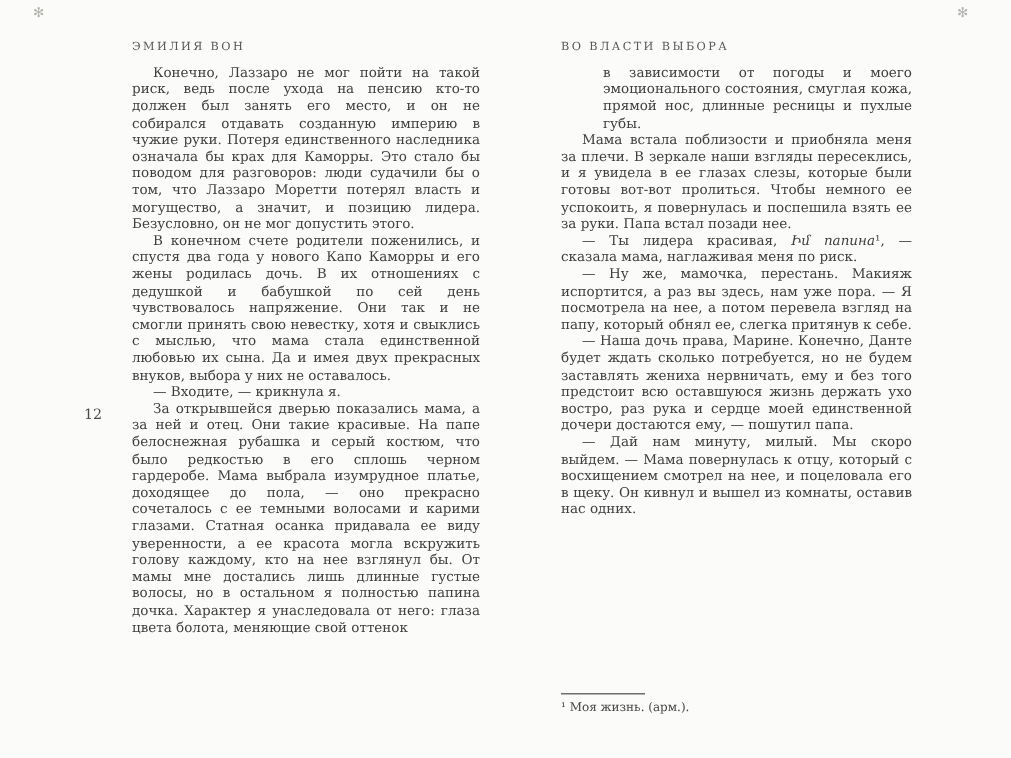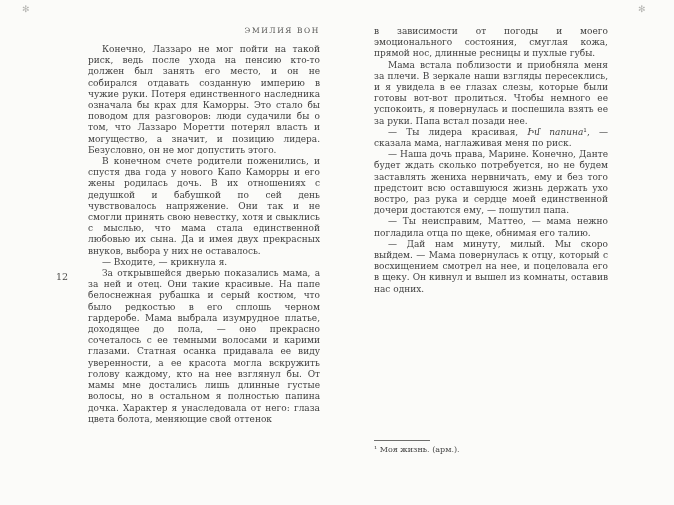--- a/index.html
+++ b/index.html
@@ -27,46 +27,46 @@
   }
   .corner-ornament.left  { left: 22px; top: 5px; }
   .corner-ornament.right { left: 638px; top: 5px; }
   .page {
     position: absolute;
     top: 26px;
   }
   .page-left  { left: 88px;  width: 232px; }
   .page-right { left: 374px; width: 234px; }
   .running-head {
-    text-align: right;
+    text-align: left;
     font-size: 7.5px;
     letter-spacing: 1.6px;
     color: #585856;
     margin-bottom: 9px;
     white-space: nowrap;
   }
   .text-col {
     height: 430px;
     overflow: hidden;
   }
   .para {
     margin: 0;
     font-size: 9px;
     line-height: 11.2px;
     text-align: justify;
     text-indent: 14px;
     hyphens: auto;
     -webkit-hyphens: auto;
   }
-  .para.no-indent { text-indent: 0; }
+  .para.no-indent { text-indent: 0; margin-left: 28px; }
   .para i { font-style: italic; }
   .footnote-block {
     position: absolute;
     left: 374px;
-    top: 440px;
+    top: 462px;
     width: 234px;
   }
   .footnote-rule {
     width: 56px;
     border-top: 1px solid #6e6e6c;
     margin-bottom: 4px;
   }
   .footnote-text {
     font-size: 8px;
     line-height: 10px;
@@ -92,26 +92,27 @@
     <div class="running-head">ЭМИЛИЯ ВОН</div>
     <div class="text-col" id="left-col">
         <p class="para"><span>Конечно, Лаззаро не мог пойти на такой риск, ведь после ухода на пенсию кто-то должен был занять его место, и он не собирался отдавать созданную империю в чужие руки. Потеря единственного наследника означала бы крах для Каморры. Это стало бы поводом для разговоров: люди судачили бы о том, что Лаззаро Моретти потерял власть и могущество, а значит, и позицию лидера. Безусловно, он не мог допустить этого.</span></p>
         <p class="para"><span>В конечном счете родители поженились, и спустя два года у нового Капо Каморры и его жены родилась дочь. В их отношениях с дедушкой и бабушкой по сей день чувствовалось напряжение. Они так и не смогли принять свою невестку, хотя и свыклись с мыслью, что мама стала единственной любовью их сына. Да и имея двух прекрасных внуков, выбора у них не оставалось.</span></p>
         <p class="para"><span>— Входите, — крикнула я.</span></p>
         <p class="para"><span>За открывшейся дверью показались мама, а за ней и отец. Они такие красивые. На папе белоснежная рубашка и серый костюм, что было редкостью в его сплошь черном гардеробе. Мама выбрала изумрудное платье, доходящее до пола, — оно прекрасно сочеталось с ее темными волосами и карими глазами. Статная осанка придавала ее виду уверенности, а ее красота могла вскружить голову каждому, кто на нее взглянул бы. От мамы мне достались лишь длинные густые волосы, но в остальном я полностью папина дочка. Характер я унаследовала от него: глаза цвета болота, меняющие свой оттенок</span></p>
       </div>
   </div>
 
   <div class="page page-right">
+    <div class="running-head">ВО ВЛАСТИ ВЫБОРА</div>
     <div class="text-col" id="right-col">
         <p class="para no-indent"><span>в зависимости от погоды и моего эмоционального состояния, смуглая кожа, прямой нос, длинные ресницы и пухлые губы.</span></p>
         <p class="para"><span>Мама встала поблизости и приобняла меня за плечи. В зеркале наши взгляды пересеклись, и я увидела в ее глазах слезы, которые были готовы вот-вот пролиться. Чтобы немного ее успокоить, я повернулась и поспешила взять ее за руки. Папа встал позади нее.</span></p>
         <p class="para"><span>— Ты лидера красивая, </span><i>Իմ папина</i><span>¹, — сказала мама, наглаживая меня по риск.</span></p>
+        <p class="para"><span>— Ну же, мамочка, перестань. Макияж испортится, а раз вы здесь, нам уже пора. — Я посмотрела на нее, а потом перевела взгляд на папу, который обнял ее, слегка притянув к себе.</span></p>
         <p class="para"><span>— Наша дочь права, Марине. Конечно, Данте будет ждать сколько потребуется, но не будем заставлять жениха нервничать, ему и без того предстоит всю оставшуюся жизнь держать ухо востро, раз рука и сердце моей единственной дочери достаются ему, — пошутил папа.</span></p>
-        <p class="para"><span>— Ты неисправим, Маттео, — мама нежно погладила отца по щеке, обнимая его талию.</span></p>
         <p class="para"><span>— Дай нам минуту, милый. Мы скоро выйдем. — Мама повернулась к отцу, который с восхищением смотрел на нее, и поцеловала его в щеку. Он кивнул и вышел из комнаты, оставив нас одних.</span></p>
       </div>
   </div>
 
   <div class="footnote-block">
     <div class="footnote-rule"></div>
     <div class="footnote-text">¹ Моя жизнь. (арм.).</div>
   </div>
 
   <div class="folio folio-left">12</div>

